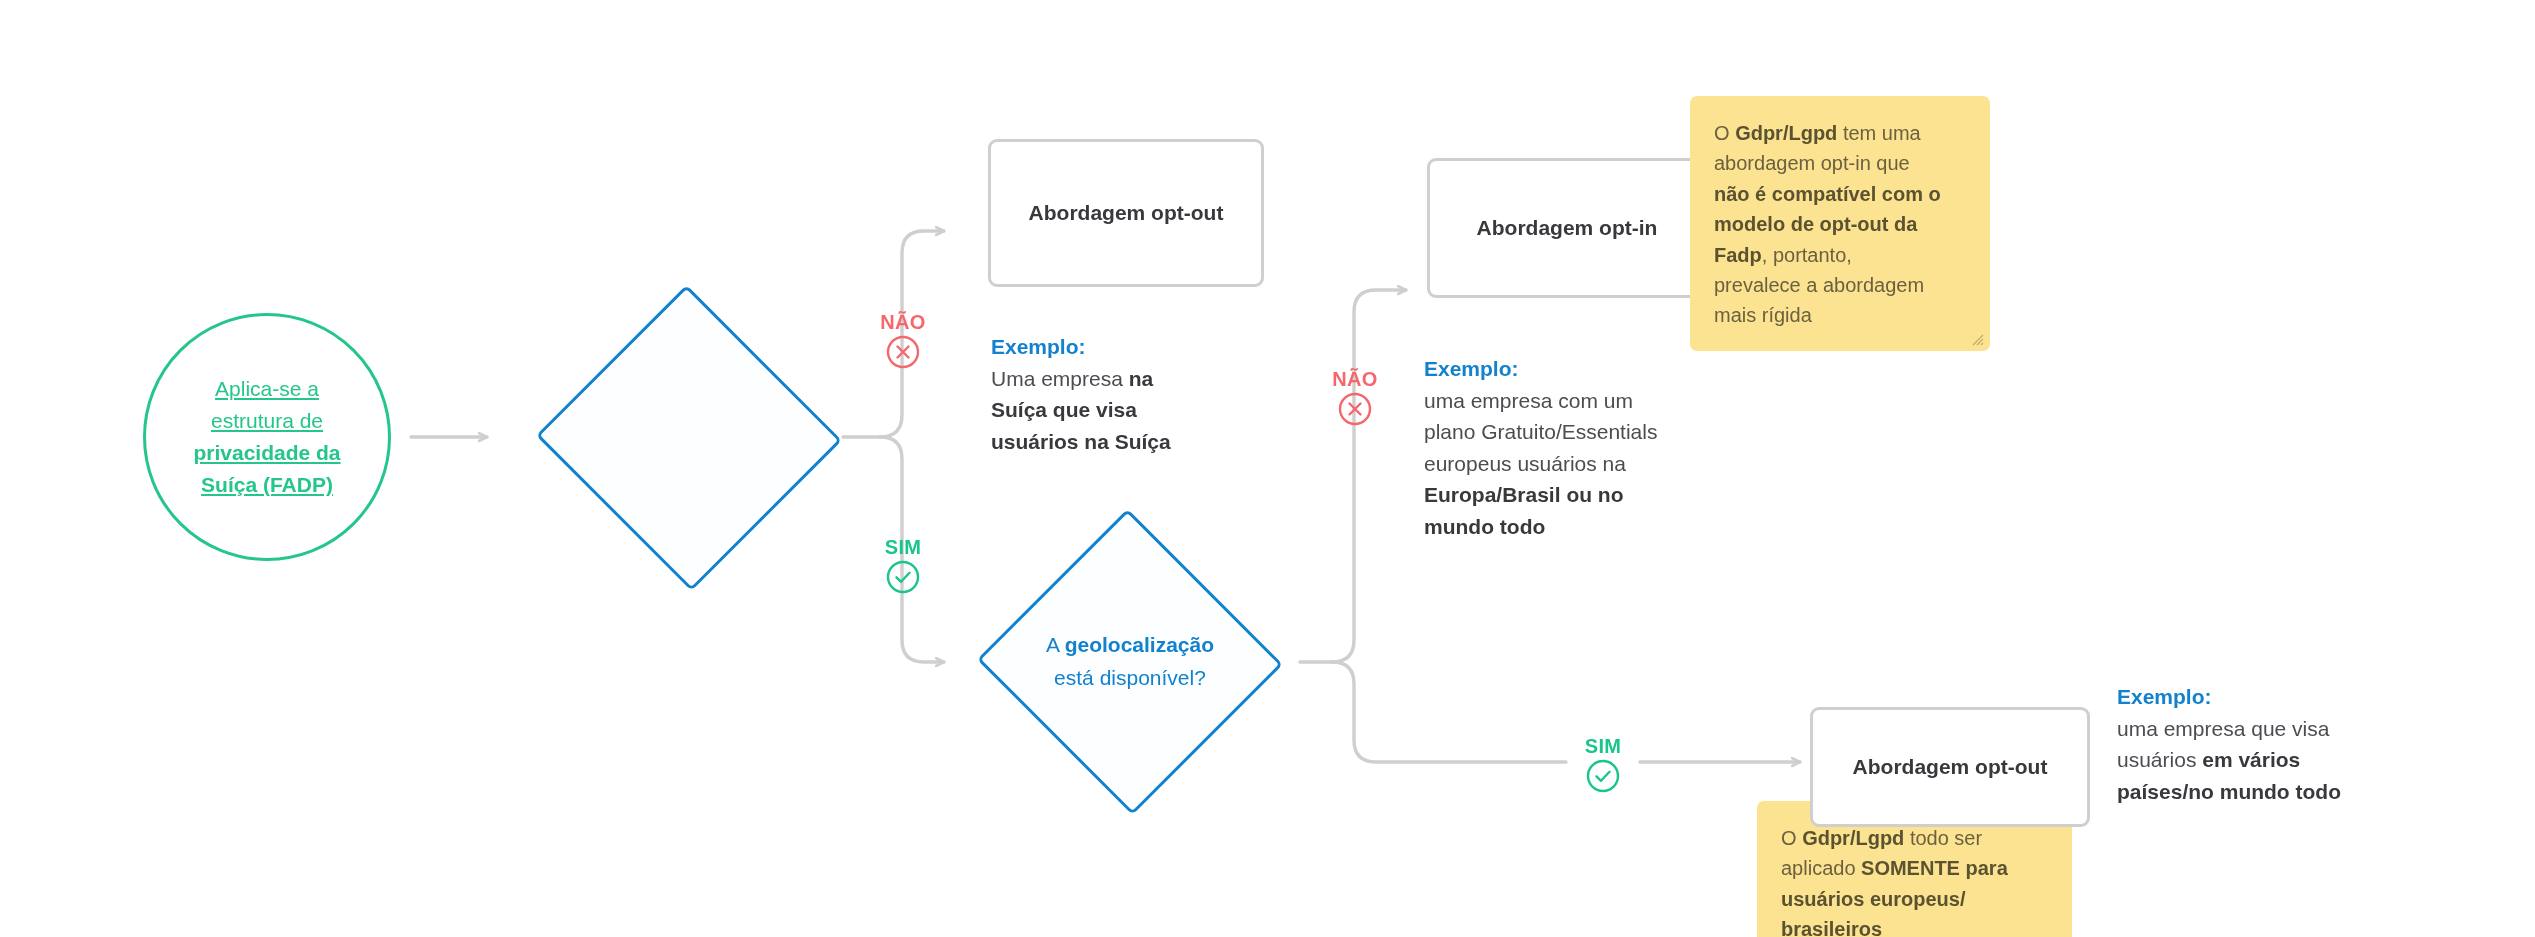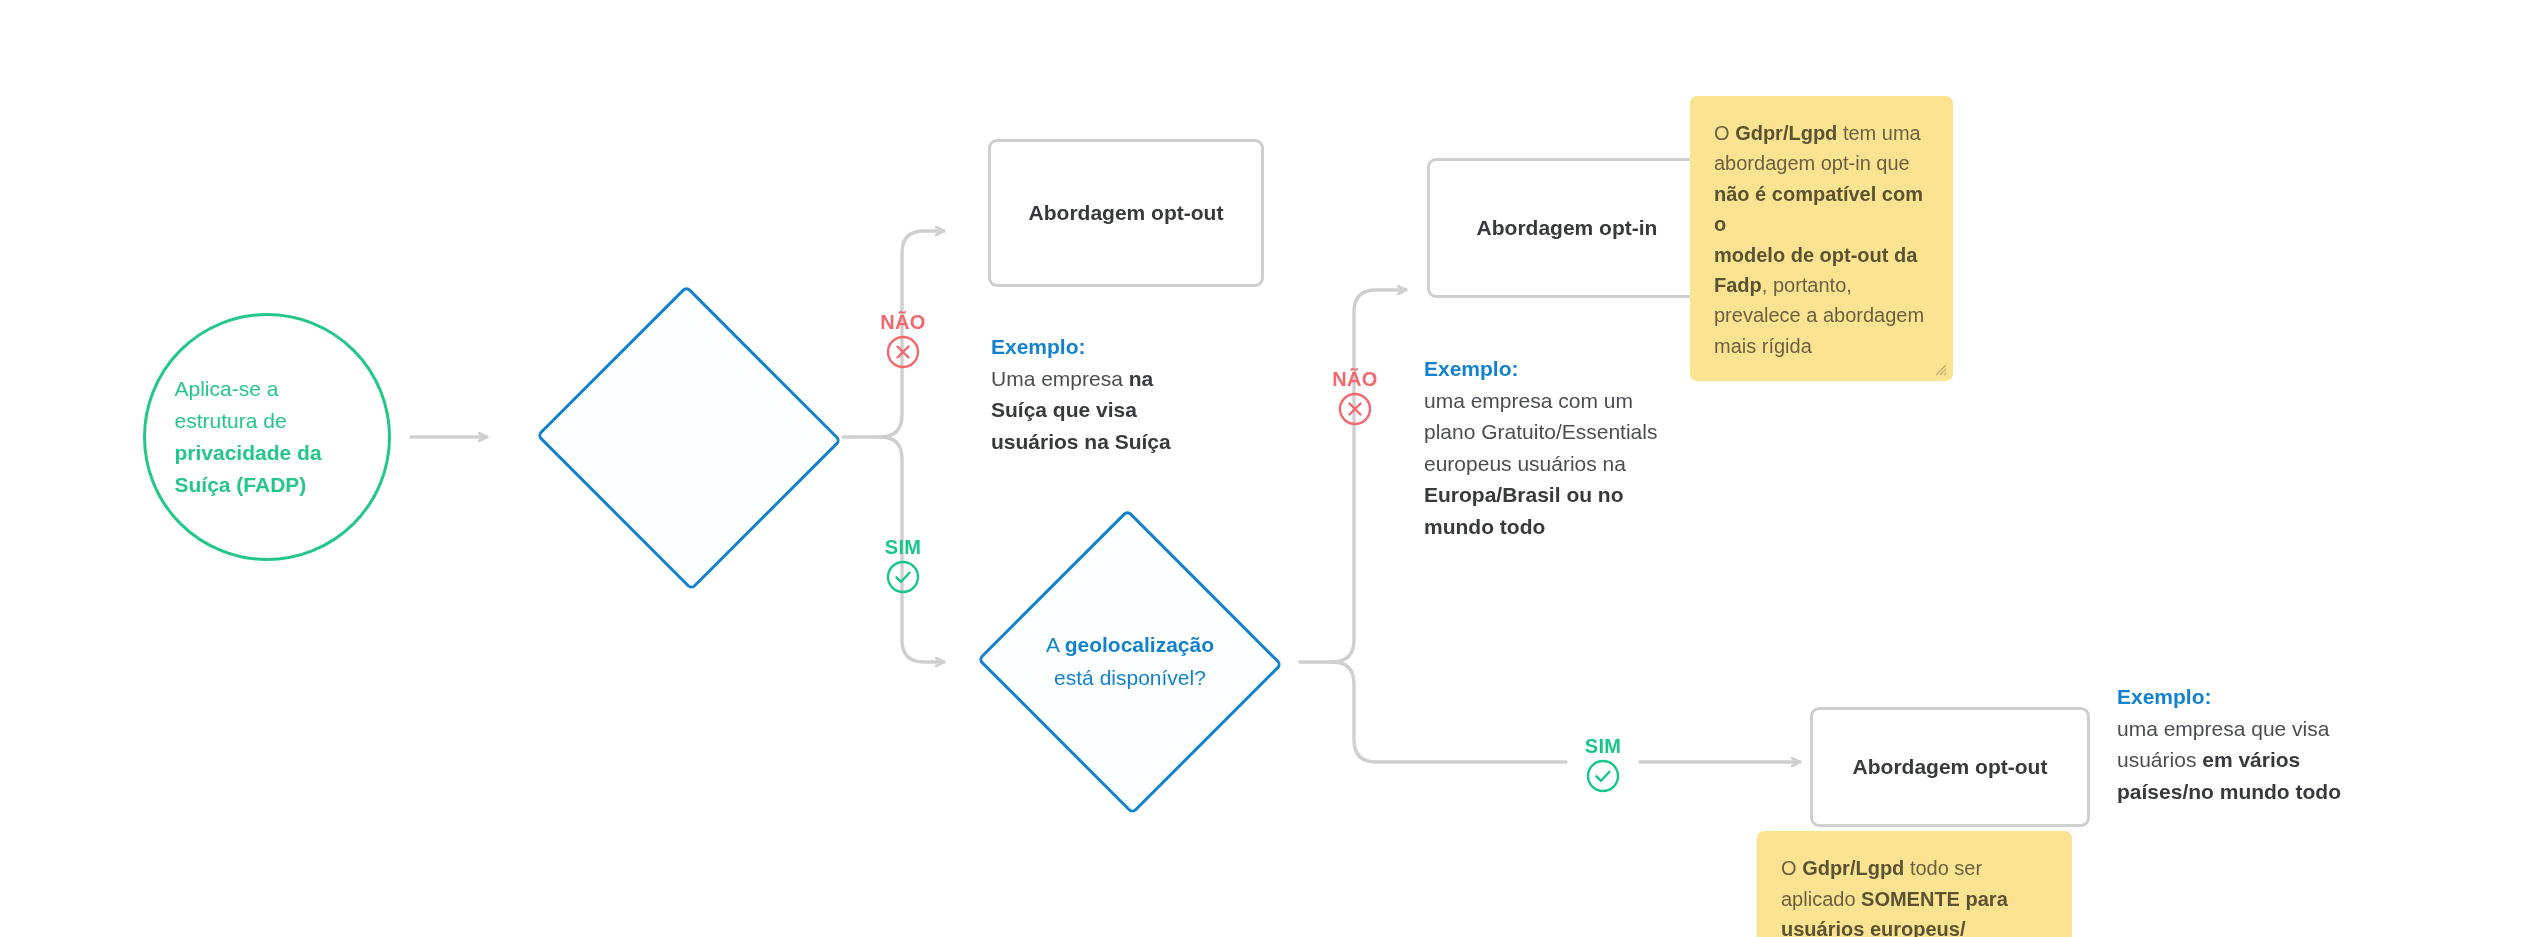--- a/index.html
+++ b/index.html
@@ -31,24 +31,26 @@
   
   .start-circle {
     width: 248px;
     height: 248px;
     border: 3px solid #24c68a;
     border-radius: 50%;
     box-sizing: border-box;
     display: flex;
     align-items: center;
     justify-content: center;
+    text-align: center;
     color: #24c68a;
     font-size: 21px;
     line-height: 1.52;
     background: #fff;
+    text-decoration: underline;
   }
   .start-circle .inner { width: 185px; }
   .start-circle b { font-weight: 700; }
 
   
   .diamond-wrap {
     display: flex;
     align-items: center;
     justify-content: center;
   }
@@ -227,21 +229,21 @@
     <svg class="bm-circle" width="36" height="36" viewBox="0 0 36 36">
       <circle cx="18" cy="18" r="15" fill="none" stroke="#19c68a" stroke-width="2.4"></circle>
       <path d="M11.5,18.3 L16,22.8 L24.5,13.8" fill="none" stroke="#19c68a" stroke-width="2.4" stroke-linecap="round" stroke-linejoin="round"></path>
     </svg>
   </div>
 
   <div class="abs proc-box" style="left:1427px; top:158px; width:280px; height:140px;">
     <span>Abordagem opt-in</span>
   </div>
 
-  <div class="abs sticky" style="left:1690px; top:96px; width:263px;">
+  <div class="abs sticky" style="left:1690px; top:96px; width:300px;">
     <span>O </span><b>Gdpr/Lgpd</b><span> tem uma</span><br>
     <span>abordagem opt-in que</span><br>
     <b>não é compatível com o</b><br>
     <b>modelo de opt-out da</b><br>
     <b>Fadp</b><span>, portanto,</span><br>
     <span>prevalece a abordagem</span><br>
     <span>mais rígida</span>
     <svg class="grip" viewBox="0 0 14 14">
       <path d="M13,3 L3,13 M13,7 L7,13 M13,11 L11,13" stroke="#8a7c4d" stroke-width="1.1"></path>
     </svg>

